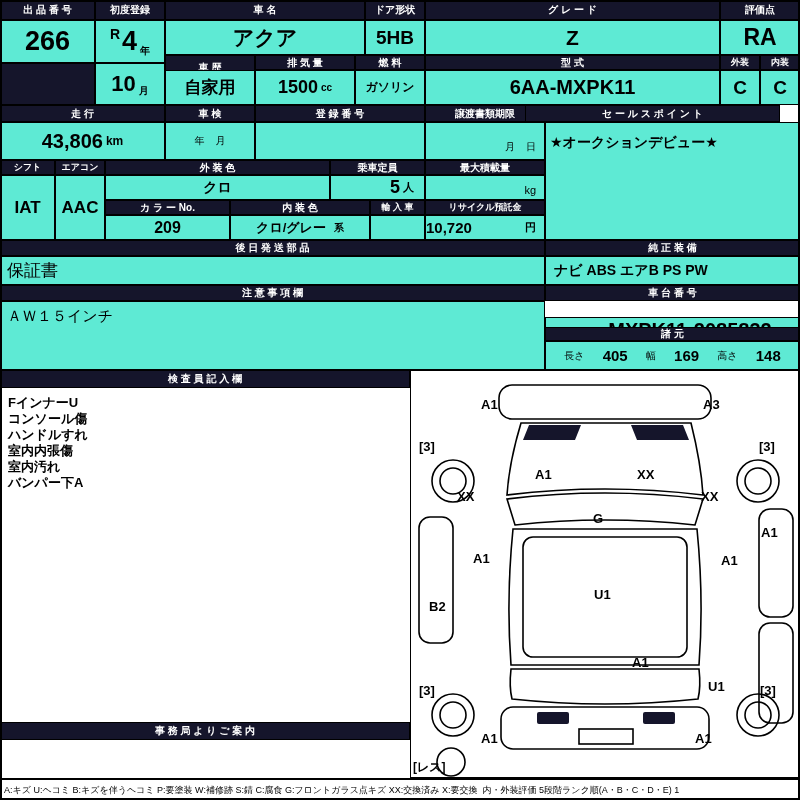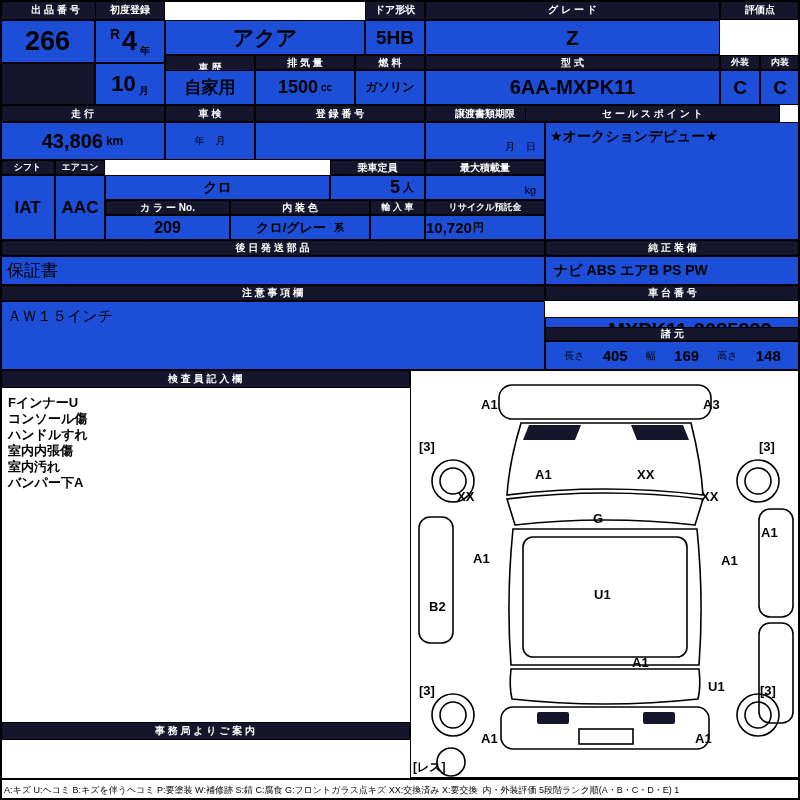--- a/index.html
+++ b/index.html
@@ -7,60 +7,62 @@
   .sheet {
     position:relative; width:800px; height:800px; background:#fff; color:#000;
     font-family:"Liberation Sans","DejaVu Sans",sans-serif; overflow:hidden;
   }
   .hdr {
     position:absolute; background:#15152b; color:#fff; border:1px solid #000;
     display:flex; align-items:center; justify-content:center;
     font-size:10px; font-weight:bold; white-space:pre;
   }
   .cell {
-    position:absolute; background:#1d4ed8; border:1px solid #000;
+    position:absolute; background:#5eead4; border:1px solid #000;
     display:flex; align-items:center; justify-content:center;
     font-weight:bold; white-space:pre; overflow:hidden;
   }
   .box { position:absolute; border:1px solid #000; background:#fff;padding-left:16px; }
   .unit { font-size:10px; font-weight:bold; margin-left:3px; }
   .small { font-size:10px; font-weight:normal; }
   .mark { position:absolute; font-size:13px; font-weight:bold; white-space:pre; }
   .insp-line { font-size:13px; font-weight:bold; line-height:16px; white-space:pre; }
   .frame { position:absolute; inset:0; border:2px solid #000; pointer-events:none; }
 </style>
 </head>
 <body>
 
 <div class="sheet">
 
-  <div class="hdr" style="left:0;top:0;width:111px;height:20px">出 品 番 号</div>
+  <div class="hdr" style="left:0;top:0;width:95px;height:20px">出 品 番 号</div>
   <div class="cell" style="left:0;top:20px;width:95px;height:43px;font-size:27px">266</div>
   <div class="hdr" style="left:0;top:63px;width:95px;height:42px"></div>
 
   <div class="hdr" style="left:95px;top:0;width:70px;height:20px">初度登録</div>
   <div class="cell" style="left:95px;top:20px;width:70px;height:43px">
     <span style="font-size:14px;align-self:flex-start;margin:5px 2px 0 0">R</span>
     <span style="font-size:27px">4</span>
     <span class="unit" style="align-self:flex-end;margin-bottom:4px">年</span>
   </div>
   <div class="cell" style="left:95px;top:63px;width:70px;height:42px">
     <span style="font-size:22px">10</span>
     <span class="unit" style="align-self:flex-end;margin-bottom:6px">月</span>
   </div>
 
+  <div class="hdr" style="left:165px;top:0;width:200px;height:20px">車 名</div>
   <div class="cell" style="left:165px;top:20px;width:200px;height:35px;font-size:21px">アクア</div>
 
   <div class="hdr" style="left:365px;top:0;width:60px;height:20px">ドア形状</div>
   <div class="cell" style="left:365px;top:20px;width:60px;height:35px;font-size:19px">5HB</div>
 
   <div class="hdr" style="left:425px;top:0;width:295px;height:20px">グ レ ー ド</div>
   <div class="cell" style="left:425px;top:20px;width:295px;height:35px;font-size:21px">Z</div>
 
   <div class="hdr" style="left:720px;top:0;width:80px;height:20px">評価点</div>
+  <div class="cell" style="left:720px;top:20px;width:80px;height:35px;font-size:23px">RA</div>
 
   <div class="hdr" style="left:165px;top:55px;width:90px;height:25px">車 歴</div>
   <div class="cell" style="left:165px;top:70px;width:90px;height:35px;font-size:17px">自家用</div>
 
   <div class="hdr" style="left:255px;top:55px;width:100px;height:15px">排 気 量</div>
   <div class="cell" style="left:255px;top:70px;width:100px;height:35px">
     <span style="font-size:18px">1500</span>
     <span class="unit">cc</span>
   </div>
 
@@ -84,27 +86,28 @@
   <div class="hdr" style="left:165px;top:105px;width:90px;height:17px">車 検</div>
   <div class="cell" style="left:165px;top:122px;width:90px;height:38px;font-size:10px;font-weight:normal">年    月</div>
 
   <div class="hdr" style="left:255px;top:105px;width:170px;height:17px">登 録 番 号</div>
   <div class="cell" style="left:255px;top:122px;width:170px;height:38px"></div>
 
   <div class="hdr" style="left:425px;top:105px;width:120px;height:17px">譲渡書類期限</div>
   <div class="cell" style="left:425px;top:122px;width:120px;height:38px;font-size:10px;font-weight:normal;justify-content:flex-end;align-items:flex-end;padding:0 8px 5px 0">月    日</div>
 
   <div class="hdr" style="left:525px;top:105px;width:255px;height:17px">セ ー ル ス ポ イ ン ト</div>
-  <div class="cell" style="left:545px;top:122px;width:255px;height:118px;font-size:14px;justify-content:flex-start;align-items:flex-start;padding:5px 4px">★オークションデビュー★</div>
+  <div class="cell" style="left:545px;top:122px;width:255px;height:118px;font-size:14px;justify-content:flex-start;align-items:flex-start;padding:11px 4px">★オークションデビュー★</div>
 
   <div class="hdr" style="left:0;top:160px;width:55px;height:15px;font-size:9px">シフト</div>
   <div class="hdr" style="left:55px;top:160px;width:50px;height:15px;font-size:9px">エアコン</div>
   <div class="cell" style="left:0;top:175px;width:55px;height:65px;font-size:17px">IAT</div>
   <div class="cell" style="left:55px;top:175px;width:50px;height:65px;font-size:17px">AAC</div>
 
+  <div class="hdr" style="left:105px;top:160px;width:225px;height:15px">外 装 色</div>
   <div class="cell" style="left:105px;top:175px;width:225px;height:25px;font-size:14px">クロ</div>
 
   <div class="hdr" style="left:330px;top:160px;width:95px;height:15px">乗車定員</div>
   <div class="cell" style="left:330px;top:175px;width:95px;height:25px;justify-content:flex-end;padding-right:10px">
     <span style="font-size:18px">5</span>
     <span class="unit" style="font-size:11px">人</span>
   </div>
 
   <div class="hdr" style="left:425px;top:160px;width:120px;height:15px">最大積載量</div>
   <div class="cell" style="left:425px;top:175px;width:120px;height:25px;font-size:11px;font-weight:normal;justify-content:flex-end;align-items:flex-end;padding:0 8px 3px 0">kg</div>
@@ -115,21 +118,21 @@
   <div class="hdr" style="left:230px;top:200px;width:140px;height:15px">内 装 色</div>
   <div class="cell" style="left:230px;top:215px;width:140px;height:25px">
     <span style="font-size:13px">クロ/グレー</span>
     <span class="unit" style="margin-left:8px">系</span>
   </div>
 
   <div class="hdr" style="left:370px;top:200px;width:55px;height:15px;font-size:9px">輸 入 車</div>
   <div class="cell" style="left:370px;top:215px;width:55px;height:25px"></div>
 
   <div class="hdr" style="left:425px;top:200px;width:120px;height:15px;font-size:9px">リサイクル預託金</div>
-  <div class="cell" style="left:425px;top:215px;width:120px;height:25px;justify-content:flex-start;padding-right:8px">
+  <div class="cell" style="left:425px;top:215px;width:120px;height:25px;justify-content:space-between;padding-right:8px">
     <span style="font-size:15px">10,720</span>
     <span class="unit" style="font-size:11px;margin-left:1px">円</span>
   </div>
 
   <div class="hdr" style="left:0;top:240px;width:545px;height:16px">後 日 発 送 部 品</div>
   <div class="cell" style="left:0;top:256px;width:545px;height:29px;font-size:17px;font-weight:normal;justify-content:flex-start;padding-left:6px">保証書</div>
 
   <div class="hdr" style="left:545px;top:240px;width:255px;height:16px">純 正 装 備</div>
   <div class="cell" style="left:545px;top:256px;width:255px;height:29px;font-size:14px;justify-content:flex-start;padding-left:8px">ナビ ABS エアB PS PW</div>
 

